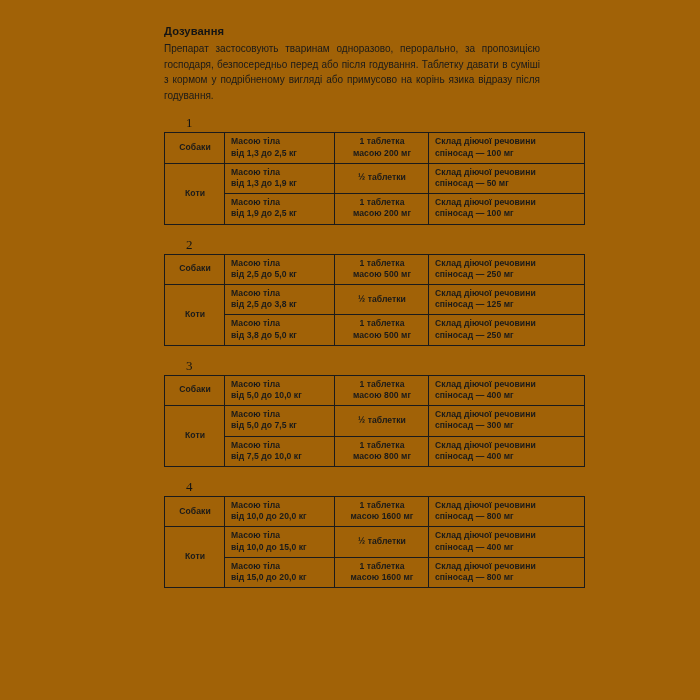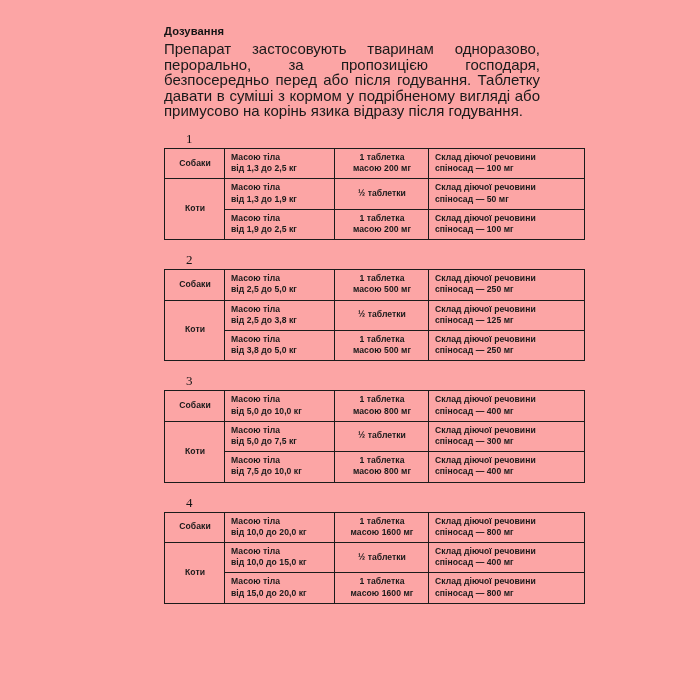--- a/index.html
+++ b/index.html
@@ -13,40 +13,40 @@
     height: 700px;
     overflow: hidden;
     font-family: "Liberation Sans", "DejaVu Sans", sans-serif;
     color: #1a1a1a;
     -webkit-font-smoothing: antialiased;
   }
   #page {
     position: relative;
     width: 700px;
     height: 700px;
-    background: #fca5a5;
+    background: #a16207;
   }
   #content {
     position: absolute;
     left: 164px;
     top: 24px;
     width: 376px;
   }
 
   
   .section-heading {
     font-size: 11.2px;
     font-weight: bold;
     letter-spacing: 0.1px;
     margin: 0 0 3px 0;
     line-height: 1.25;
     color: #141414;
   }
   .prose {
-    font-size: 15px;
+    font-size: 10px;
     line-height: 15.6px;
     margin: 0;
     color: #1a1a1a;
   }
   .prose p {
     margin: 0;
     text-align: justify;
     text-justify: inter-word;
   }
   .prose p.no-justify {

